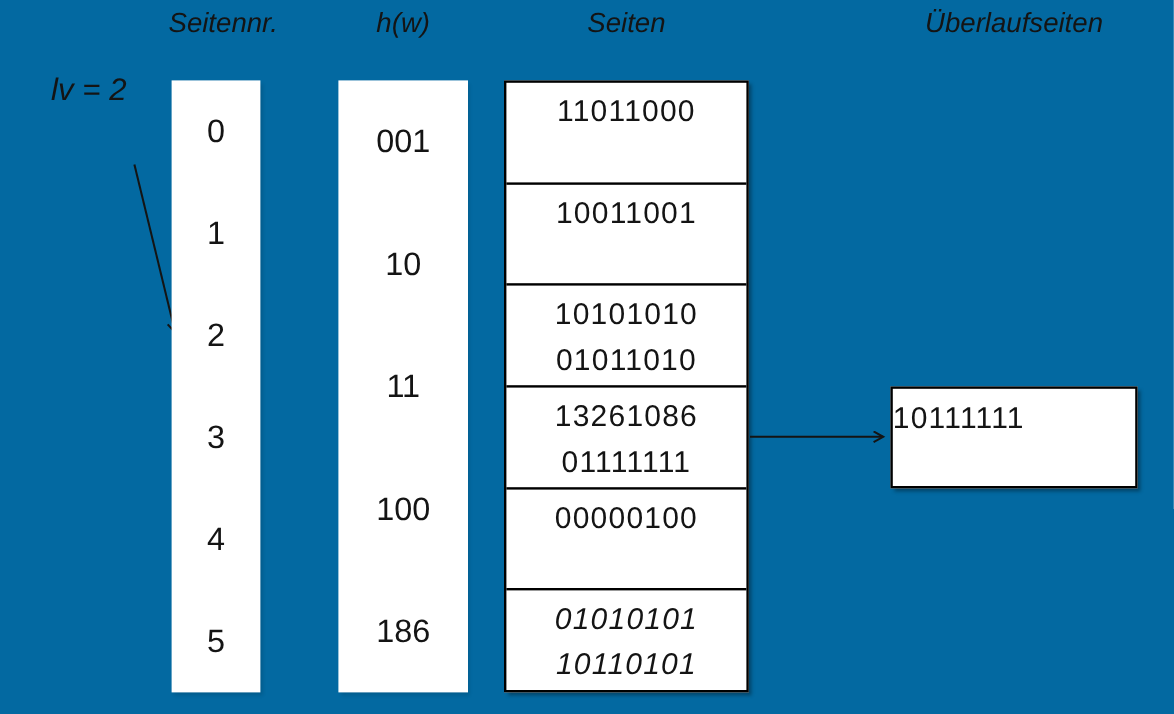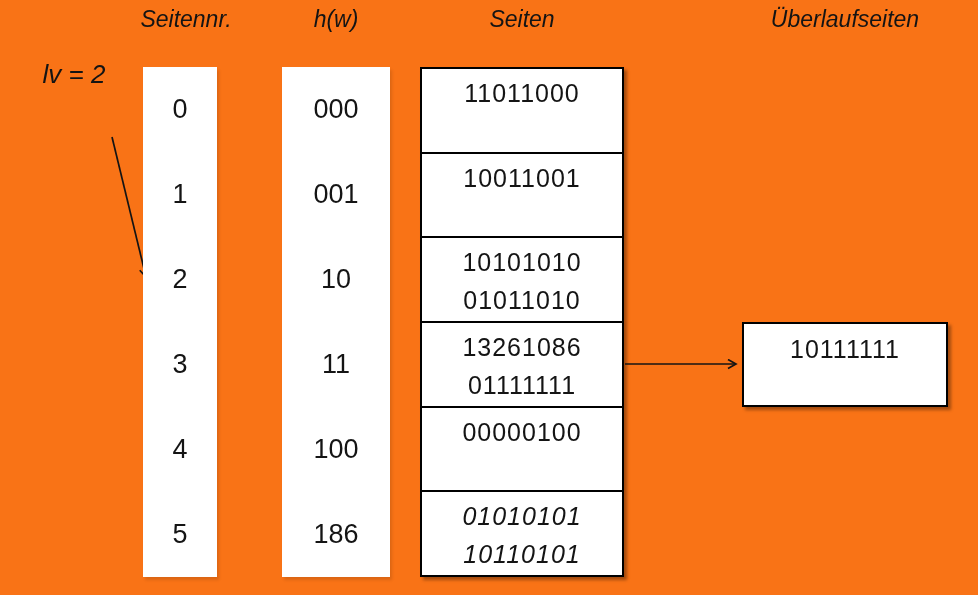--- a/index.html
+++ b/index.html
@@ -1,18 +1,18 @@
 <!DOCTYPE html>
 <html><head>
 <meta charset="utf-8">
 <style>
   html,body { margin:0; padding:0; }
   .canvas {
     position:relative; width:978px; height:595px;
-    background:#f97316; color:#141414;
+    background:#0369a1; color:#141414;
     font-family:"Liberation Sans", sans-serif;
     overflow:hidden;
   }
   .header {
     position:absolute; top:6px; font-style:italic; font-size:23px;
     text-align:center; white-space:nowrap;
   }
   #hdr-seitennr { left:116px; width:140px; }
   #hdr-hw       { left:286px; width:100px; }
   #hdr-seiten   { left:452px; width:140px; }
@@ -45,21 +45,21 @@
     padding-top:5px; text-align:center;
   }
   .page-row:last-child { border-bottom:none;font-style:italic; }
 
   .bin-line { font-size:25px; line-height:38px; letter-spacing:1px; }
 
   .overflow-box {
     position:absolute; left:742px; top:322px; width:206px; height:85px;
     background:#ffffff; border:2px solid #000; box-sizing:border-box;
     box-shadow:3px 3px 3px rgba(0,0,0,0.35);
-    padding-top:6px; text-align:center;
+    padding-top:6px; text-align:left;
   }
 </style>
 </head>
 <body>
 
 <div class="canvas">
 
   <div class="header" id="hdr-seitennr">Seitennr.</div>
   <div class="header" id="hdr-hw">h(w)</div>
   <div class="header" id="hdr-seiten">Seiten</div>
@@ -81,21 +81,20 @@
   <div class="col nr-col">
     <div class="cell">0</div>
     <div class="cell">1</div>
     <div class="cell">2</div>
     <div class="cell">3</div>
     <div class="cell">4</div>
     <div class="cell">5</div>
   </div>
 
   <div class="col hash-col">
-    <div class="cell">000</div>
     <div class="cell">001</div>
     <div class="cell">10</div>
     <div class="cell">11</div>
     <div class="cell">100</div>
     <div class="cell">186</div>
   </div>
 
   <div class="pages-table">
     <div class="page-row">
       <div class="bin-line">11011000</div>

